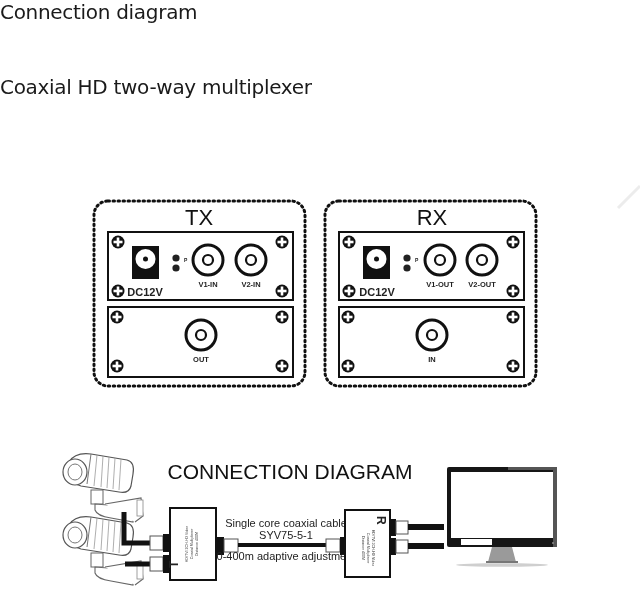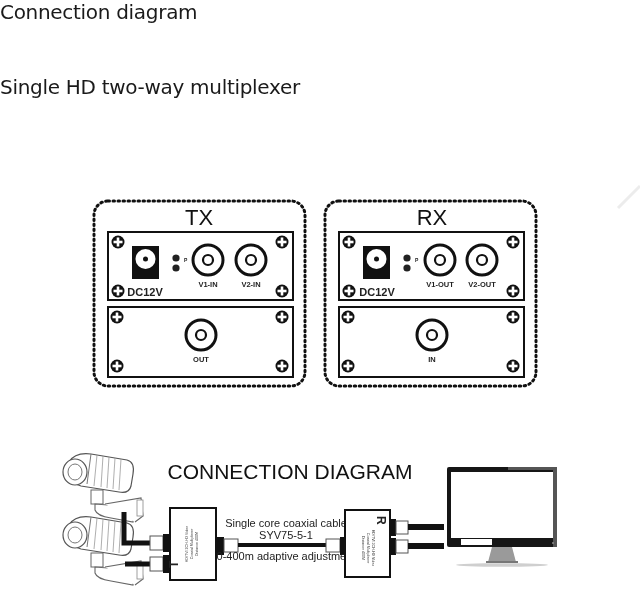--- a/index.html
+++ b/index.html
@@ -10,21 +10,21 @@
     #h1 { top: 0px; }
     #h2 { top: 75px; }
     svg { position: absolute; left: 0; top: 0; }
     .lbl { font-family: "Liberation Sans", sans-serif; font-weight: bold; fill: #222; }
     .big { font-family: "Liberation Sans", sans-serif; fill: #111; }
   </style>
 </head>
 <body>
 
 <div id="h1" class="heading">Connection diagram</div>
-<div id="h2" class="heading">Single HD two-way multiplexer</div>
+<div id="h2" class="heading">Coaxial HD two-way multiplexer</div>
 
 <svg width="640" height="589" viewBox="0 0 640 589">
   <defs>
     <g id="screw">
       <circle r="6.5" fill="#111"></circle>
       <rect x="-4.5" y="-1.3" width="9" height="2.6" fill="#fff"></rect>
       <rect x="-1.3" y="-4.5" width="2.6" height="9" fill="#fff"></rect>
     </g>
     <g id="bnc">
       <circle r="15" fill="#fff" stroke="#111" stroke-width="3"></circle>

